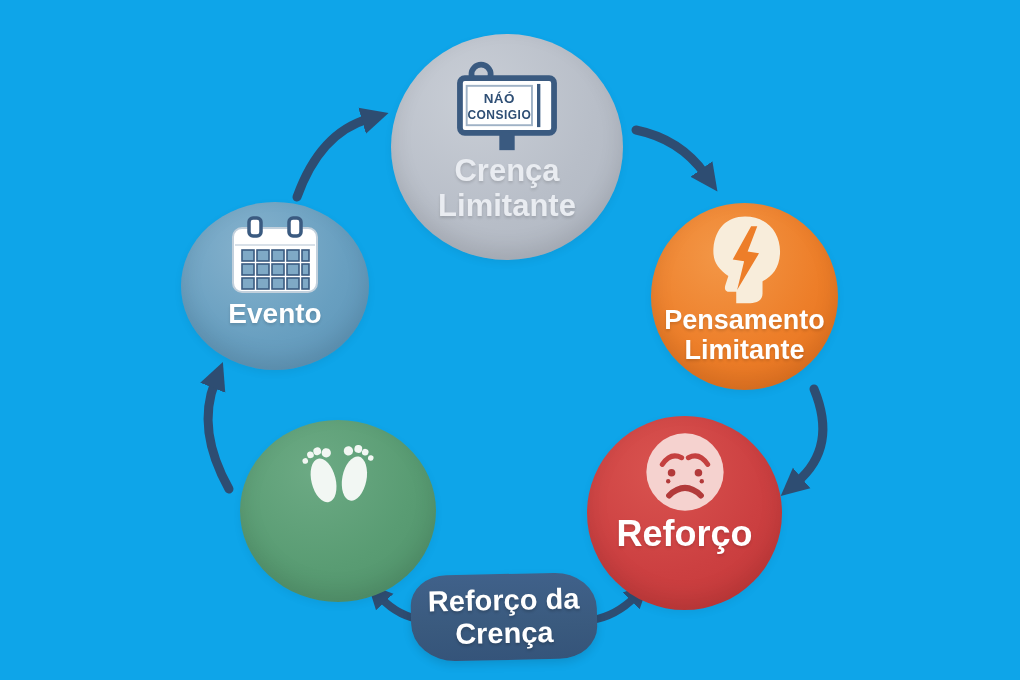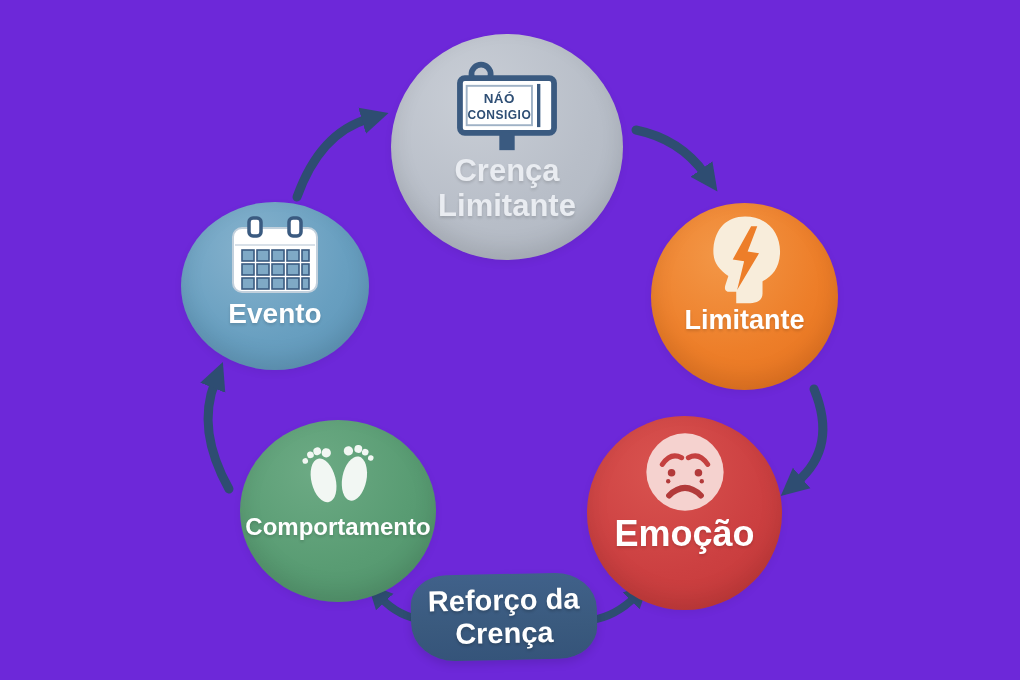--- a/index.html
+++ b/index.html
@@ -1,18 +1,18 @@
 <!DOCTYPE html>
 <html><head>
 <meta charset="utf-8">
 <style>
   html,body{margin:0;padding:0;background:#ffffff;}
   .canvas{
     position:relative;width:1020px;height:680px;overflow:hidden;
-    background:#6d28d9;
+    background:#0ea5e9;
     font-family:"Liberation Sans", sans-serif;
   }
   .arrows{position:absolute;left:0;top:0;width:1020px;height:680px;}
   .node{
     position:absolute;border-radius:50%;
     display:flex;flex-direction:column;align-items:center;
     box-shadow: inset 0 -10px 22px rgba(0,0,0,0.10), 0 3px 8px rgba(0,0,0,0.06);
     text-align:center;
   }
   .node .label{
@@ -96,56 +96,56 @@
       <div>Limitante</div>
     </div>
   </div>
 
   <div class="node n-pensamento">
     <svg class="icon" width="92" height="92" viewBox="0 0 100 105">
       <path d="M 50 4 C 75 4 90 22 90 44 C 90 61 82 72 70 78 L 70 92 C 70 100 63 103 56 103 L 40 103 L 40 90 L 33 90 C 27 90 26 86 28 81 L 31 72 C 19 63 13 56 14 40 C 16 18 29 4 50 4 Z" fill="#f8eddb"></path>
       <polygon points="57 15 36 53 49 55 41 88 66 46 53 44 64 15" fill="#ed7e29"></polygon>
     </svg>
     <div class="label">
+      <div>Pensamento</div>
       <div>Limitante</div>
     </div>
   </div>
 
   <div class="node n-emocao">
     <svg class="icon" width="84" height="84" viewBox="0 0 100 100">
       <circle cx="50" cy="50" r="46" fill="#f5d2cf"></circle>
       <path d="M 23 41 Q 33 26 46 33" fill="none" stroke="#c4403f" stroke-width="6" stroke-linecap="round"></path>
       <path d="M 54 33 Q 67 26 77 41" fill="none" stroke="#c4403f" stroke-width="6" stroke-linecap="round"></path>
       <circle cx="34" cy="51" r="4.5" fill="#b23a3a"></circle>
       <circle cx="66" cy="51" r="4.5" fill="#b23a3a"></circle>
       <circle cx="30" cy="61" r="2.6" fill="#b23a3a"></circle>
       <circle cx="70" cy="61" r="2.6" fill="#b23a3a"></circle>
       <path d="M 31 78 Q 50 60 69 78" fill="none" stroke="#b23a3a" stroke-width="7" stroke-linecap="round"></path>
     </svg>
-    <div class="label">Emoção</div>
+    <div class="label">Reforço</div>
   </div>
 
   <div class="node n-comportamento">
     <svg class="icon" width="94" height="82" viewBox="0 0 100 88">
       <g transform="rotate(-14 34 50)" fill="#f2f7f3">
         <ellipse cx="34" cy="52" rx="13" ry="24"></ellipse>
         <circle cx="20" cy="27" r="3"></circle>
         <circle cx="27" cy="22" r="3.6"></circle>
         <circle cx="35" cy="20" r="4.2"></circle>
         <circle cx="44" cy="24" r="5"></circle>
       </g>
       <g transform="rotate(11 68 48)" fill="#f2f7f3">
         <ellipse cx="68" cy="50" rx="13" ry="24"></ellipse>
         <circle cx="56" cy="22" r="5"></circle>
         <circle cx="66" cy="18" r="4.2"></circle>
         <circle cx="74" cy="20" r="3.6"></circle>
         <circle cx="81" cy="25" r="3"></circle>
       </g>
     </svg>
-    <div class="label">Comportamento</div>
   </div>
 
   <div class="node n-evento">
     <svg class="icon" width="100" height="82" viewBox="0 0 100 82">
       <rect x="8" y="12" width="84" height="64" rx="9" fill="#ffffff" stroke="#c2d0dc" stroke-width="2"></rect>
       <rect x="24" y="2" width="12" height="18" rx="4" fill="#ffffff" stroke="#3a5a80" stroke-width="3.5"></rect>
       <rect x="64" y="2" width="12" height="18" rx="4" fill="#ffffff" stroke="#3a5a80" stroke-width="3.5"></rect>
       <line x1="10" y1="29" x2="90" y2="29" stroke="#d8e0e8" stroke-width="2"></line>
       <g fill="#7fa9c6" stroke="#3a5a80" stroke-width="1.6">
         <rect x="17" y="34" width="12" height="11"></rect>

